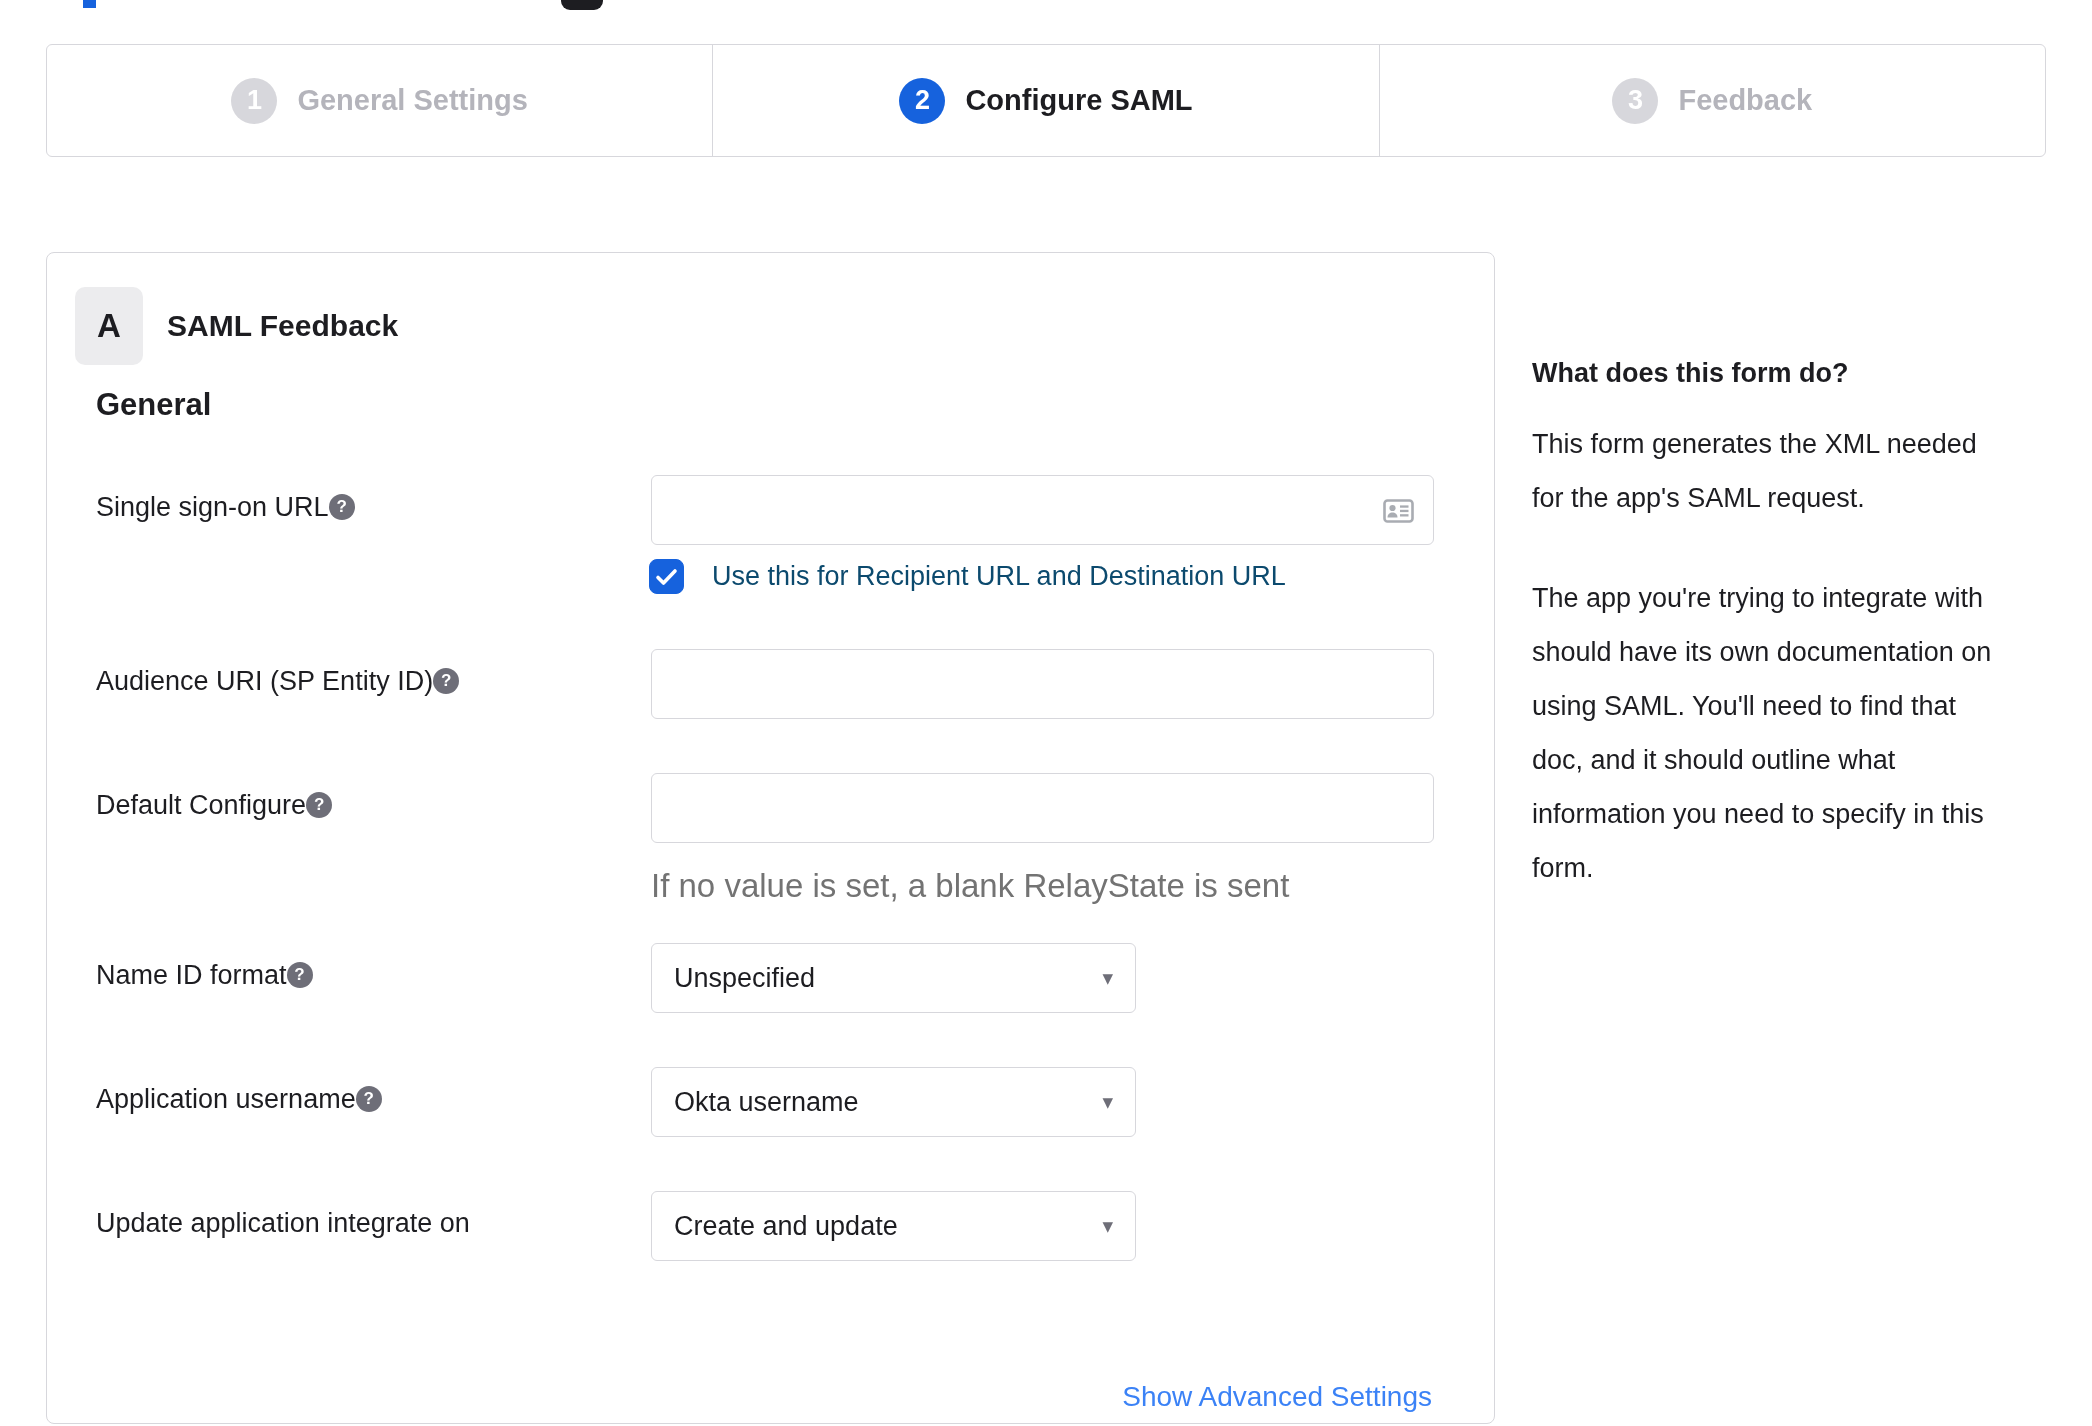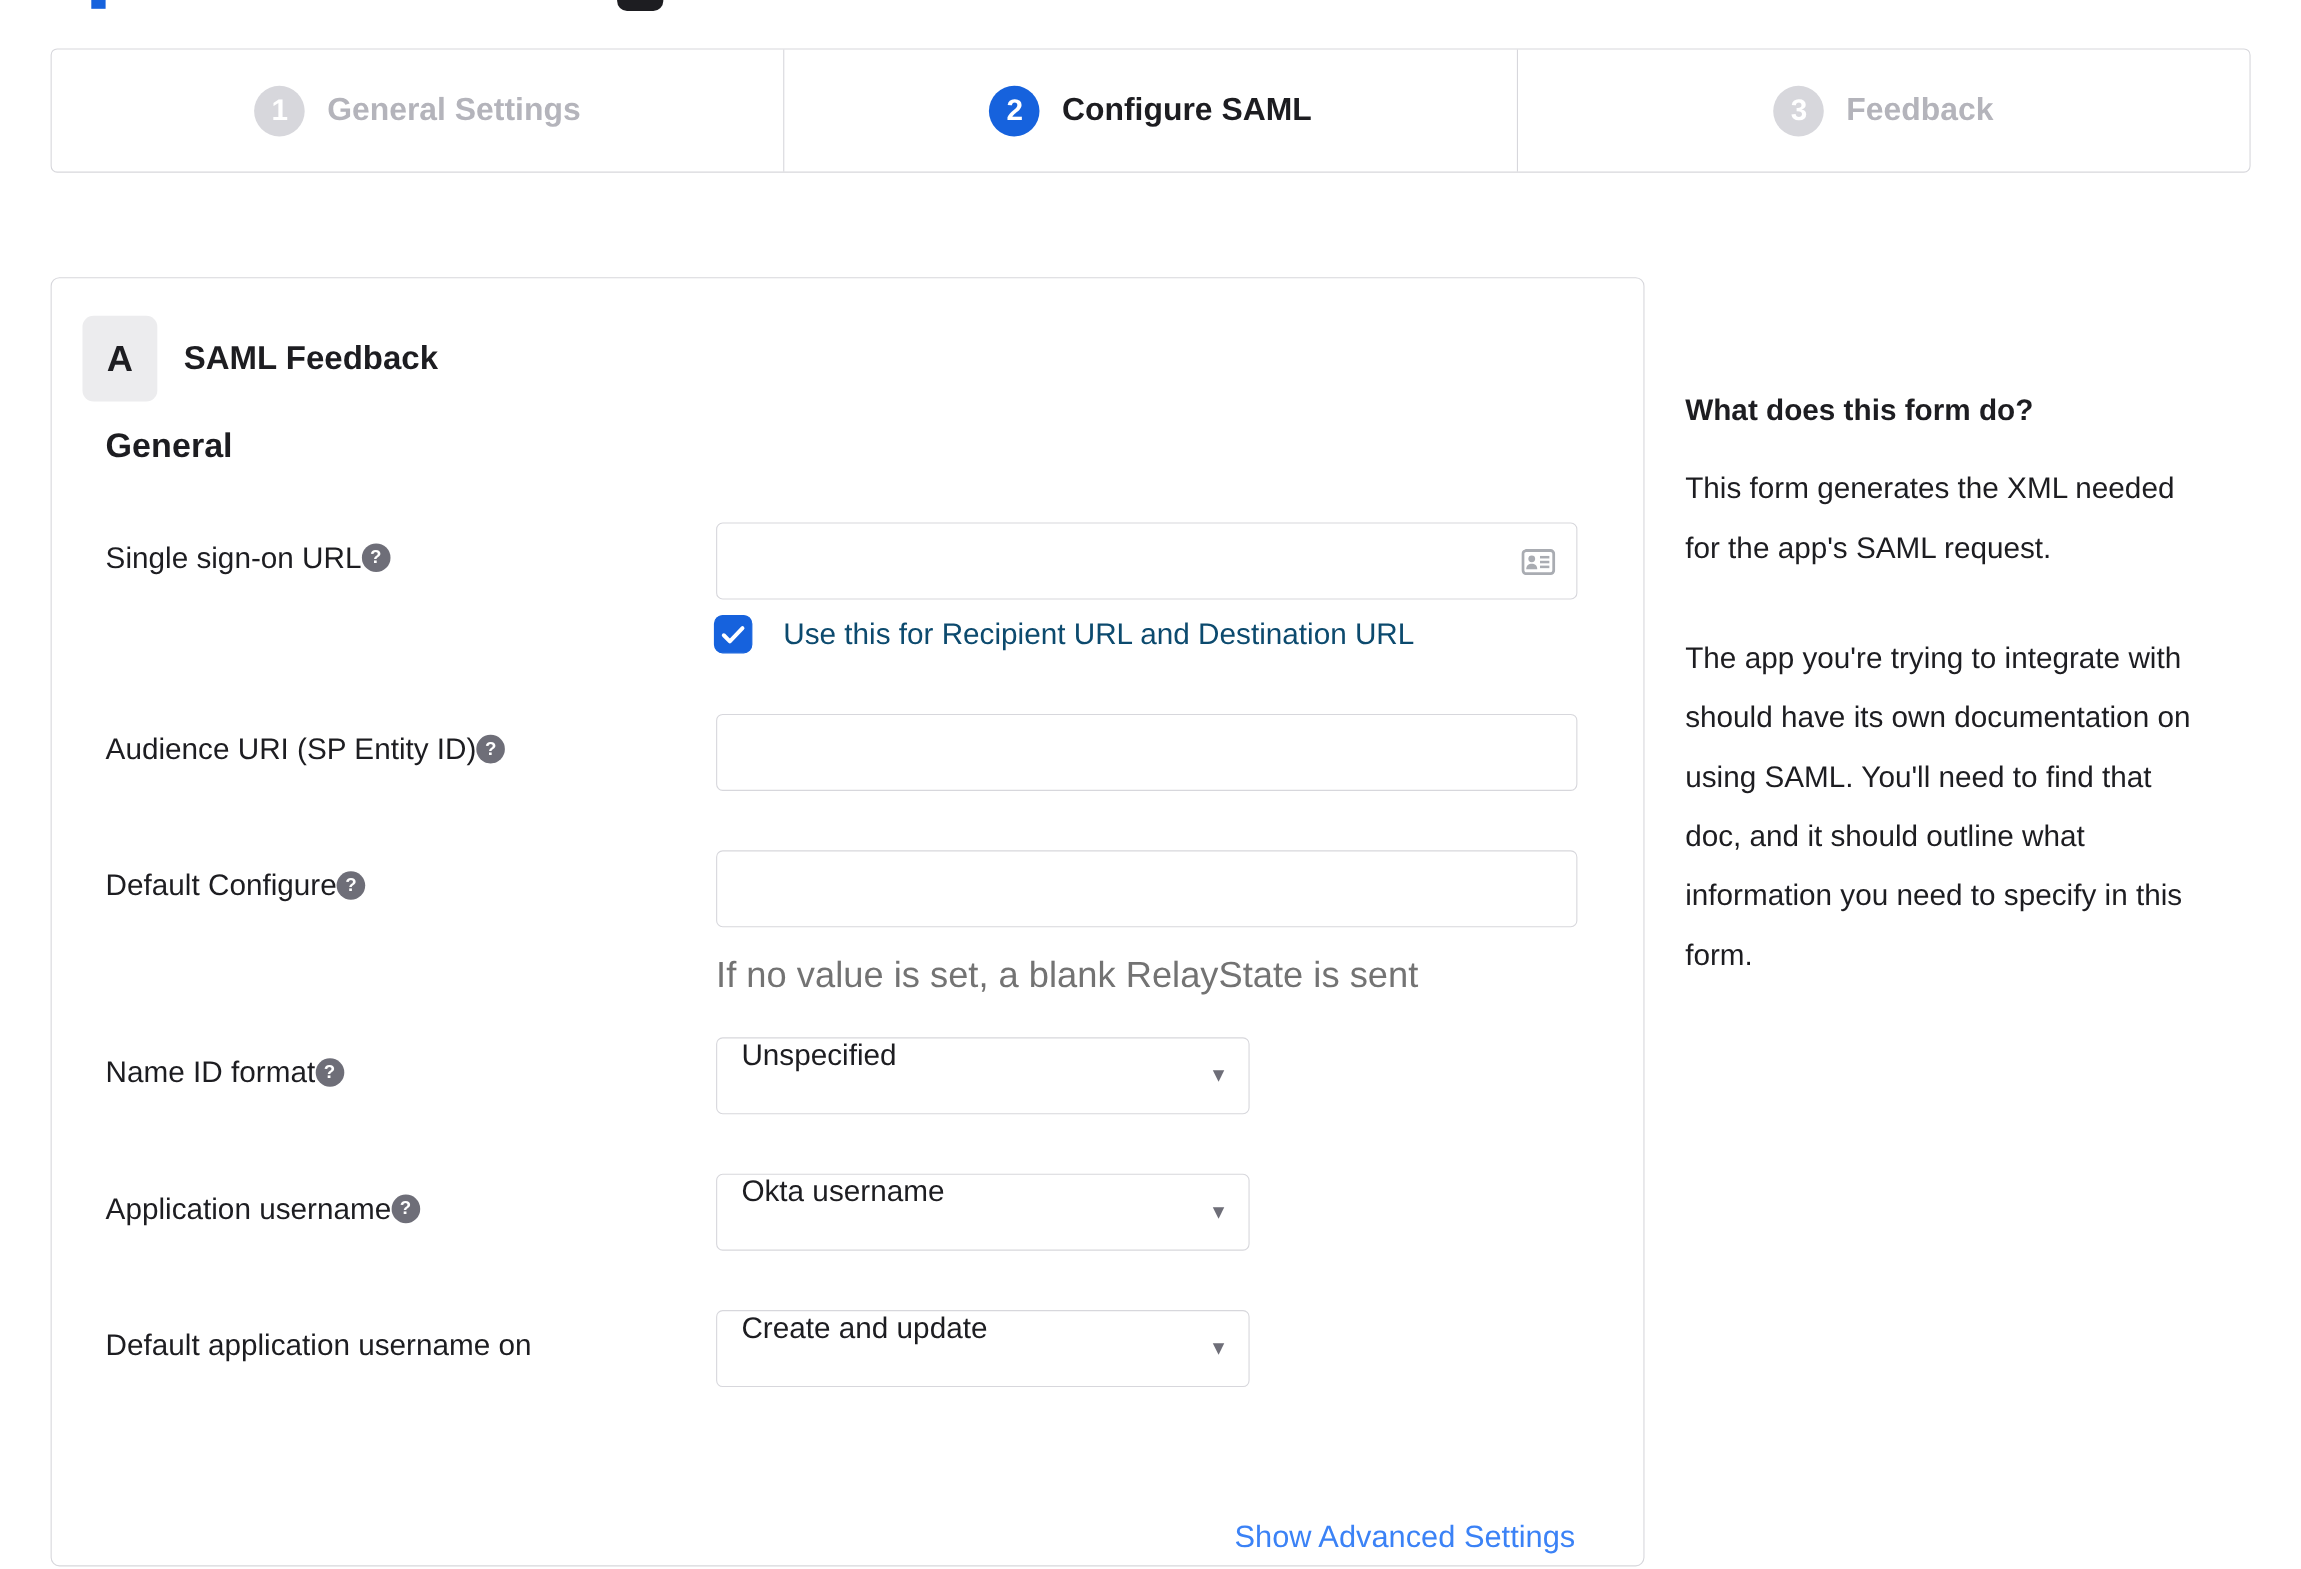--- a/index.html
+++ b/index.html
@@ -72,21 +72,21 @@
     background: #fff; font-size: 26px; font-family: inherit; color: #1d1d21;
     padding: 0 64px 0 22px; outline: none;
   }
   .input-wrap { position: relative; width: 783px; }
   .contact-icon { position: absolute; right: 20px; top: 24px; width: 31px; height: 24px; }
 
   .hint { margin-top: 24px; font-size: 33px; color: #737373; }
 
   .select {
     width: 485px; height: 70px; border: 1px solid #d7d7dc; border-radius: 6px;
-    background: #fff; display: flex; align-items: flex-start;
+    background: #fff; display: flex; align-items: center;
     padding: 0 22px; position: relative; cursor: pointer;
   }
   .select-value { font-size: 27px; color: #1d1d21; }
   .select-caret {
     position: absolute; right: 22px; top: 50%; transform: translateY(-52%);
     font-size: 21px; color: #6e6e78;
   }
 
   .checkbox-row { position: absolute; left: 602px; top: 306px; display: flex; align-items: center; gap: 28px; }
   .checkbox {
@@ -208,21 +208,21 @@
       <span class="help-icon">?</span>
     </div>
     <div class="select">
       <span class="select-value">Okta username</span>
       <span class="select-caret">▾</span>
     </div>
   </div>
 
   <div class="form-row" style="top:938px">
     <div class="label-cell">
-      <span>Default application username on</span>
+      <span>Update application integrate on</span>
     </div>
     <div class="select">
       <span class="select-value">Create and update</span>
       <span class="select-caret">▾</span>
     </div>
   </div>
 
   <a class="advanced-link">Show Advanced Settings</a>
 </div>
 

